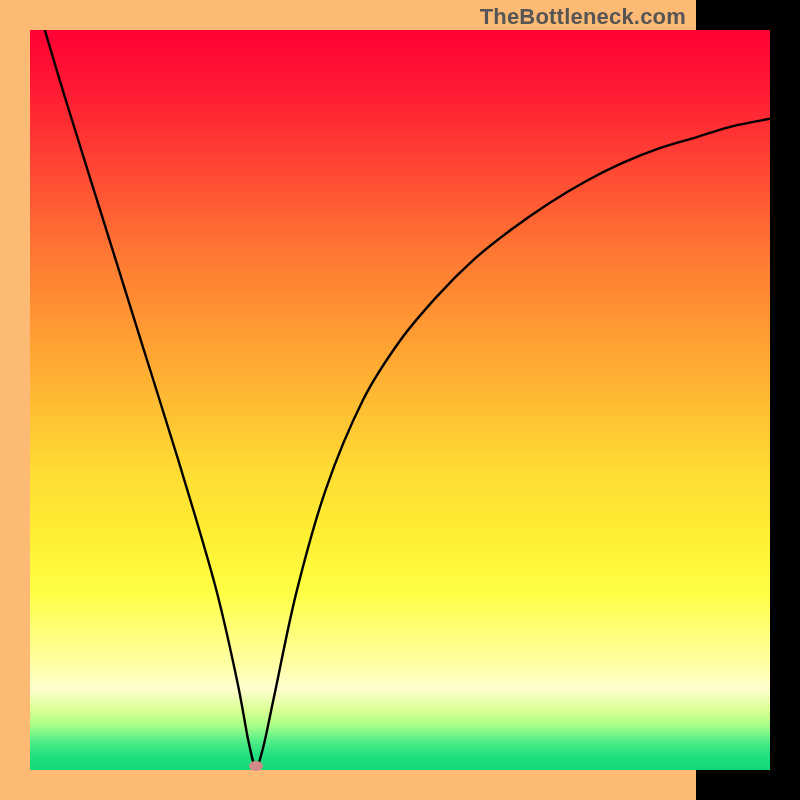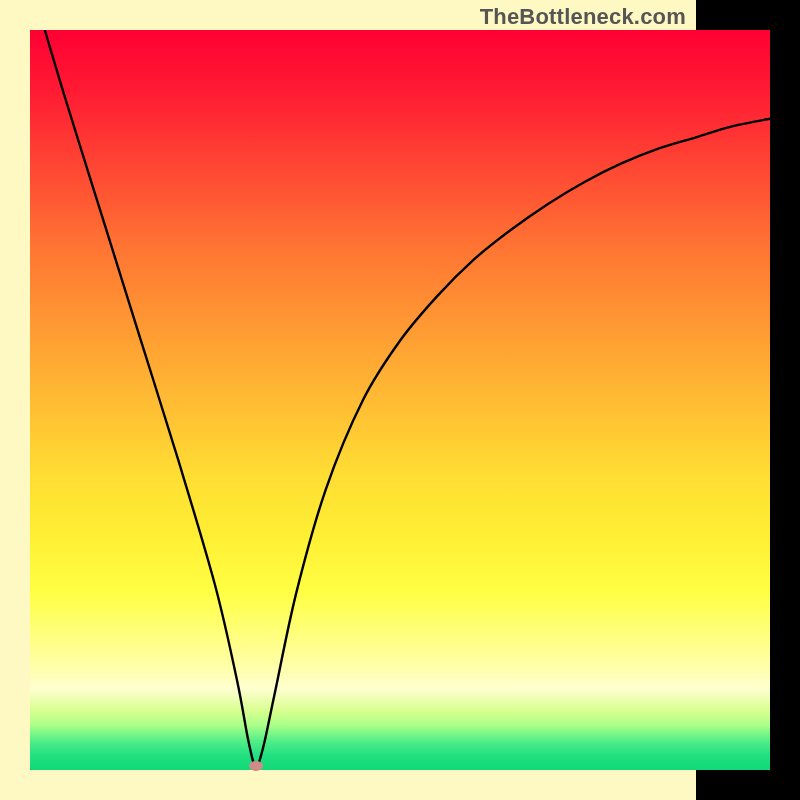--- a/index.html
+++ b/index.html
@@ -8,21 +8,21 @@
     width: 800px;
     height: 800px;
     overflow: hidden;
     background: #000;
     font-family: Arial, Helvetica, sans-serif;
   }
   .frame {
     position: relative;
     width: 696px;
     height: 800px;
-    background: #fef9c3;
+    background: #fdba74;
   }
   .plot-area {
     position: absolute;
     left: 30px;
     top: 30px;
     width: 740px;
     height: 740px;
     
     background: linear-gradient(
       to bottom,

